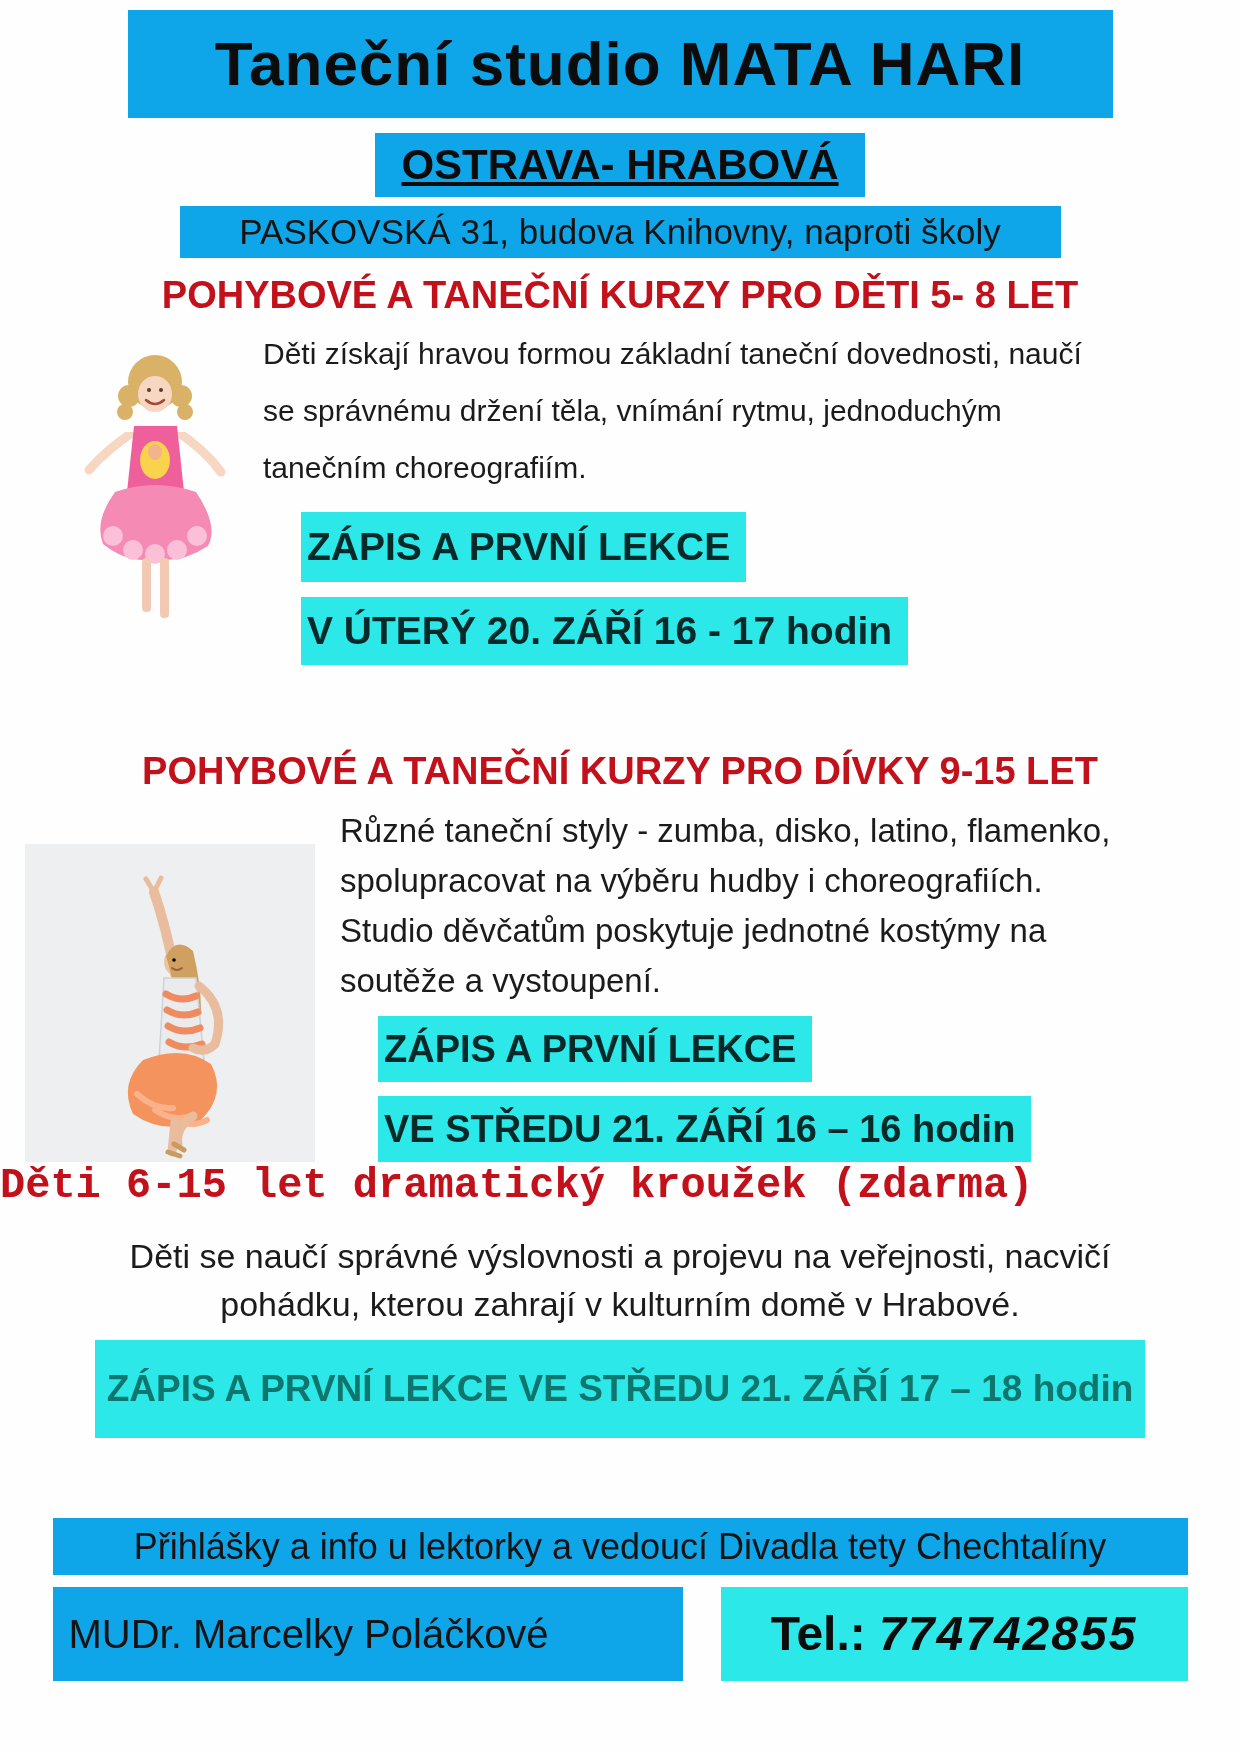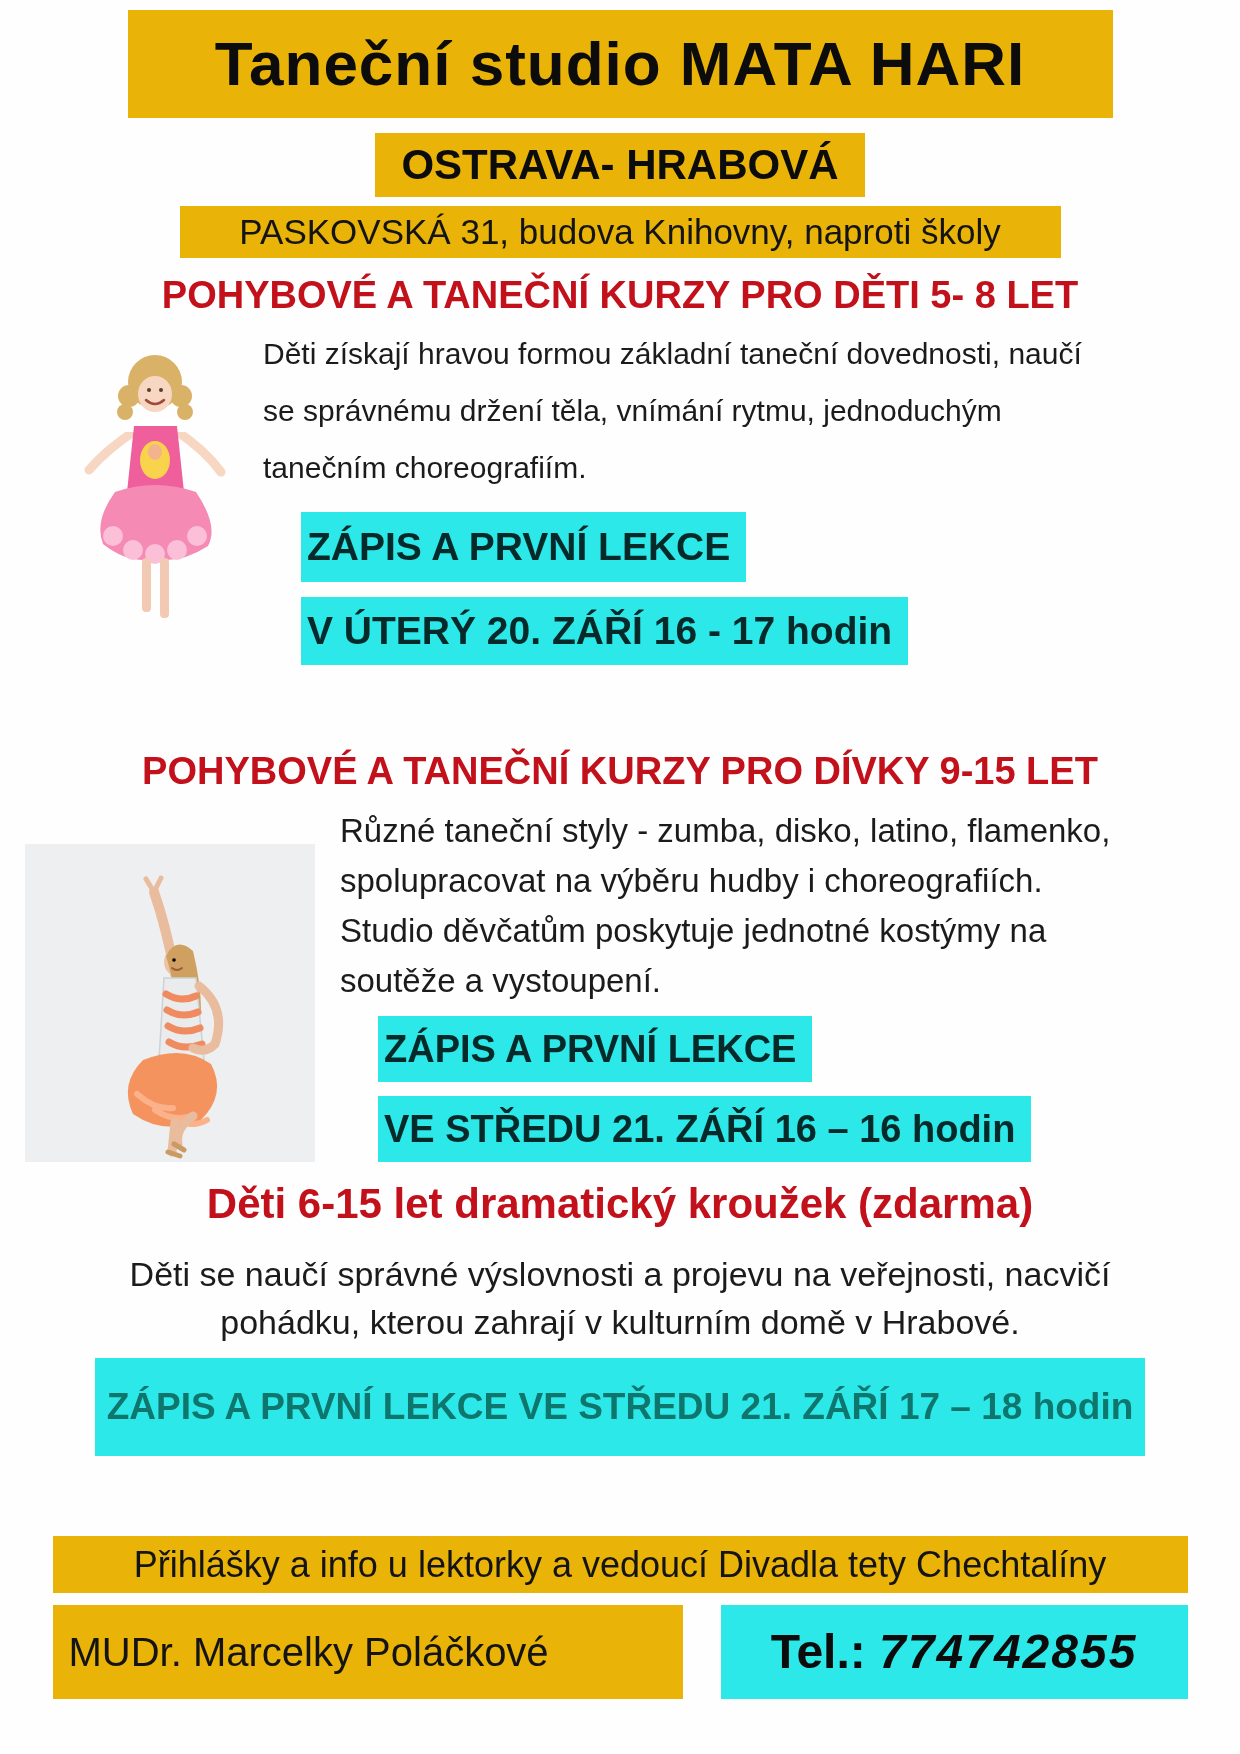--- a/index.html
+++ b/index.html
@@ -1,32 +1,32 @@
 <!DOCTYPE html>
 <html><head>
 <meta charset="utf-8">
 <style>
   html,body{margin:0;padding:0;background:#ffffff;}
   .page{
     width:1240px;height:1754px;margin:0 auto;background:#fefefe;
     font-family:"Liberation Sans","DejaVu Sans",sans-serif;color:#111;
     overflow:hidden;position:relative;
   }
-  .hl-y{background:#eab308;}
+  .hl-y{background:#0ea5e9;}
   .hl-c{background:#2de8e8;margin-left:38px;}
 
   .title-bar{
     width:985px;margin:10px auto 0;line-height:108px;
     font-size:62px;font-weight:bold;text-align:center;color:#0c0c0c;
     letter-spacing:1px;
   }
   .city-wrap{text-align:center;margin-top:15px;}
   .city{
     display:inline-block;font-size:42px;font-weight:bold;
-    line-height:64px;padding:0 26px;color:#0c0c0c;
+    line-height:64px;padding:0 26px;color:#0c0c0c;text-decoration:underline;
   }
   .address{
     display:block;width:881px;margin:9px auto 0;
     font-size:35px;line-height:52px;text-align:center;color:#141414;
   }
   .red-heading{
     margin:16px 10px 0;text-align:center;
     font-size:38px;font-weight:bold;color:#c3111c;
   }
   .row{display:flex;align-items:flex-start;}
@@ -41,22 +41,22 @@
   .cb1{font-size:39px;line-height:70px;margin-top:16px;}
   .cb2{font-size:39px;line-height:68px;margin-top:15px;}
   .heading2{margin-top:85px;}
   .row2{margin-top:13px;}
   .photo2-wrap{flex:none;margin-left:25px;margin-top:38px;width:290px;height:318px;}
   .col2{margin-left:25px;}
   .p2-line{font-size:33px;line-height:50px;white-space:nowrap;color:#1b1b1b;}
   .cb3{font-size:38px;line-height:66px;margin-top:10px;}
   .cb4{font-size:38px;line-height:66px;margin-top:14px;}
   .drama-heading{
-    margin-top:18px;text-align:center;
-    font-size:42px;font-weight:bold;color:#c3111c;
+    
+    font-size:42px;font-weight:bold;color:#c3111c;font-family:Liberation Mono, monospace;
   }
   .p3{margin-top:22px;text-align:center;}
   .p3-line{font-size:34px;line-height:48px;color:#1b1b1b;}
   .cyan-full{
     margin:12px auto 0;width:fit-content;max-width:1210px;
     font-size:37px;font-weight:bold;line-height:64px;
     padding:17px 12px;text-align:center;white-space:nowrap;color:#0f766e;
   }
   .footer-info{
     display:block;width:1135px;margin:80px auto 0;

